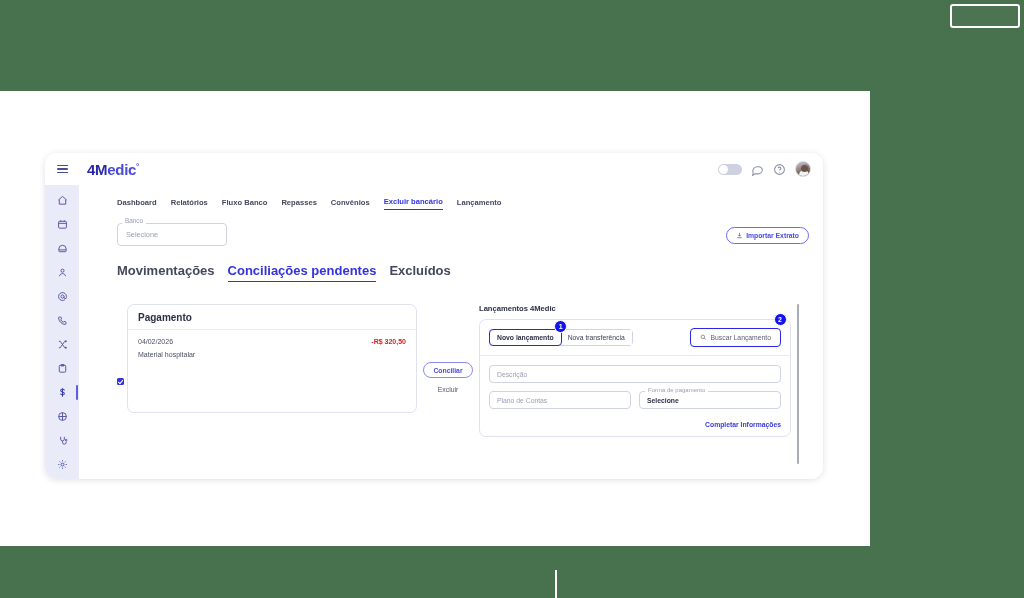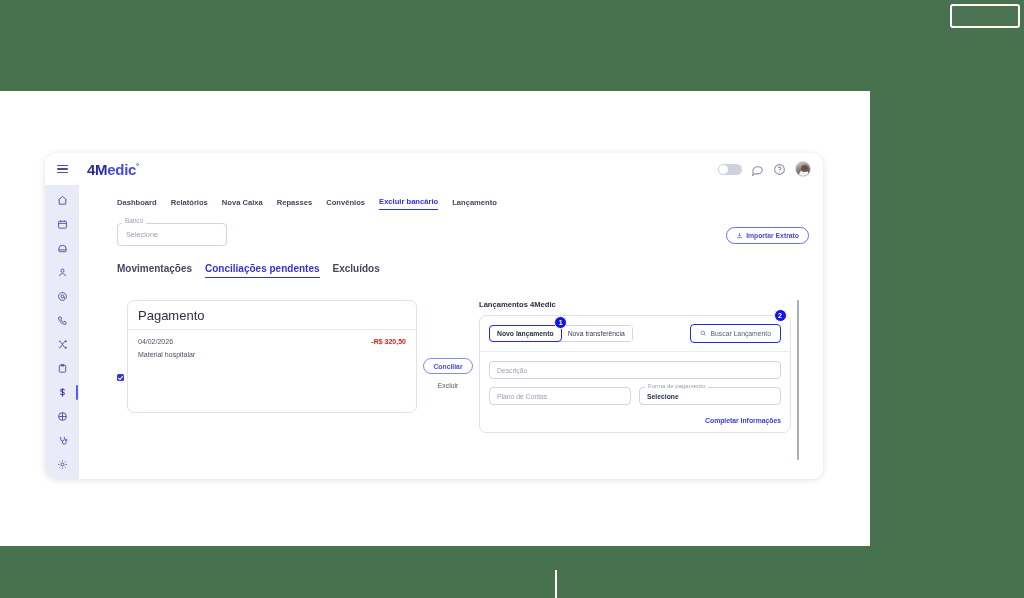--- a/index.html
+++ b/index.html
@@ -169,21 +169,21 @@
     border: 1px solid #6b6bee; border-radius: 13px;
     height: 17px; display: inline-flex; align-items: center; gap: 3px;
     padding: 0 9px; font-size: 6.8px; color: #4a4ae0; font-weight: 600;
     background: #fff; cursor: pointer; margin-top: 4px; white-space: nowrap;
   }
   .btn-import svg { width: 7px; height: 7px; }
 
   
   .subtabs {
     margin-top: 17px; display: flex; gap: 13px;
-    font-size: 10px; color: #44485c; font-weight: 600;
+    font-size: 13px; color: #44485c; font-weight: 600;
   }
   .subtab { cursor: pointer; padding-bottom: 3px; white-space: nowrap; }
   .subtab.active { color: #3333dd; border-bottom: 1.3px solid #3333dd; }
 
   
   .panels {
     margin-top: 22px;
     display: flex; align-items: flex-start;
     position: relative;
   }
@@ -204,21 +204,21 @@
     content:''; position:absolute; left:1.6px; top:0.7px;
     width:2.4px; height:4px; border:solid #fff; border-width: 0 1px 1px 0;
     transform: rotate(42deg);
   }
 
   .card {
     border: 1px solid #dfe2ee; border-radius: 7px;
     background: #fff; overflow: hidden;
   }
   .card-head {
-    padding: 7px 10px 6px; font-size: 13px; font-weight: 400; color: #2b2f45;
+    padding: 7px 10px 6px; font-size: 10px; font-weight: 700; color: #2b2f45;
     border-bottom: 1px solid #e7eaf3;
   }
   .card-body { padding: 8px 10px 10px; height: 82px; }
   .row-line {
     display: flex; justify-content: space-between; align-items: baseline;
     font-size: 7px; color: #4a4f63;
   }
   .amount-neg { color: #e01b1b; font-weight: 700; font-size: 7px; }
   .desc-line { font-size: 7px; color: #4a4f63; margin-top: 6px; }
 
@@ -422,21 +422,21 @@
           </svg>
         </div>
       </div>
 
       <div class="content">
         <div class="content-inner">
 
           <div class="navtabs">
             <div class="navtab">Dashboard</div>
             <div class="navtab">Relatórios</div>
-            <div class="navtab">Nova Caixa</div>
+            <div class="navtab">Fluxo Banco</div>
             <div class="navtab">Repasses</div>
             <div class="navtab">Convênios</div>
             <div class="navtab active">Excluir bancário</div>
             <div class="navtab">Lançamento</div>
           </div>
 
           <div class="bankrow">
             <div class="field-wrap">
               <div class="field-legend">Banco</div>
               <div class="field-box">Selecione</div>

